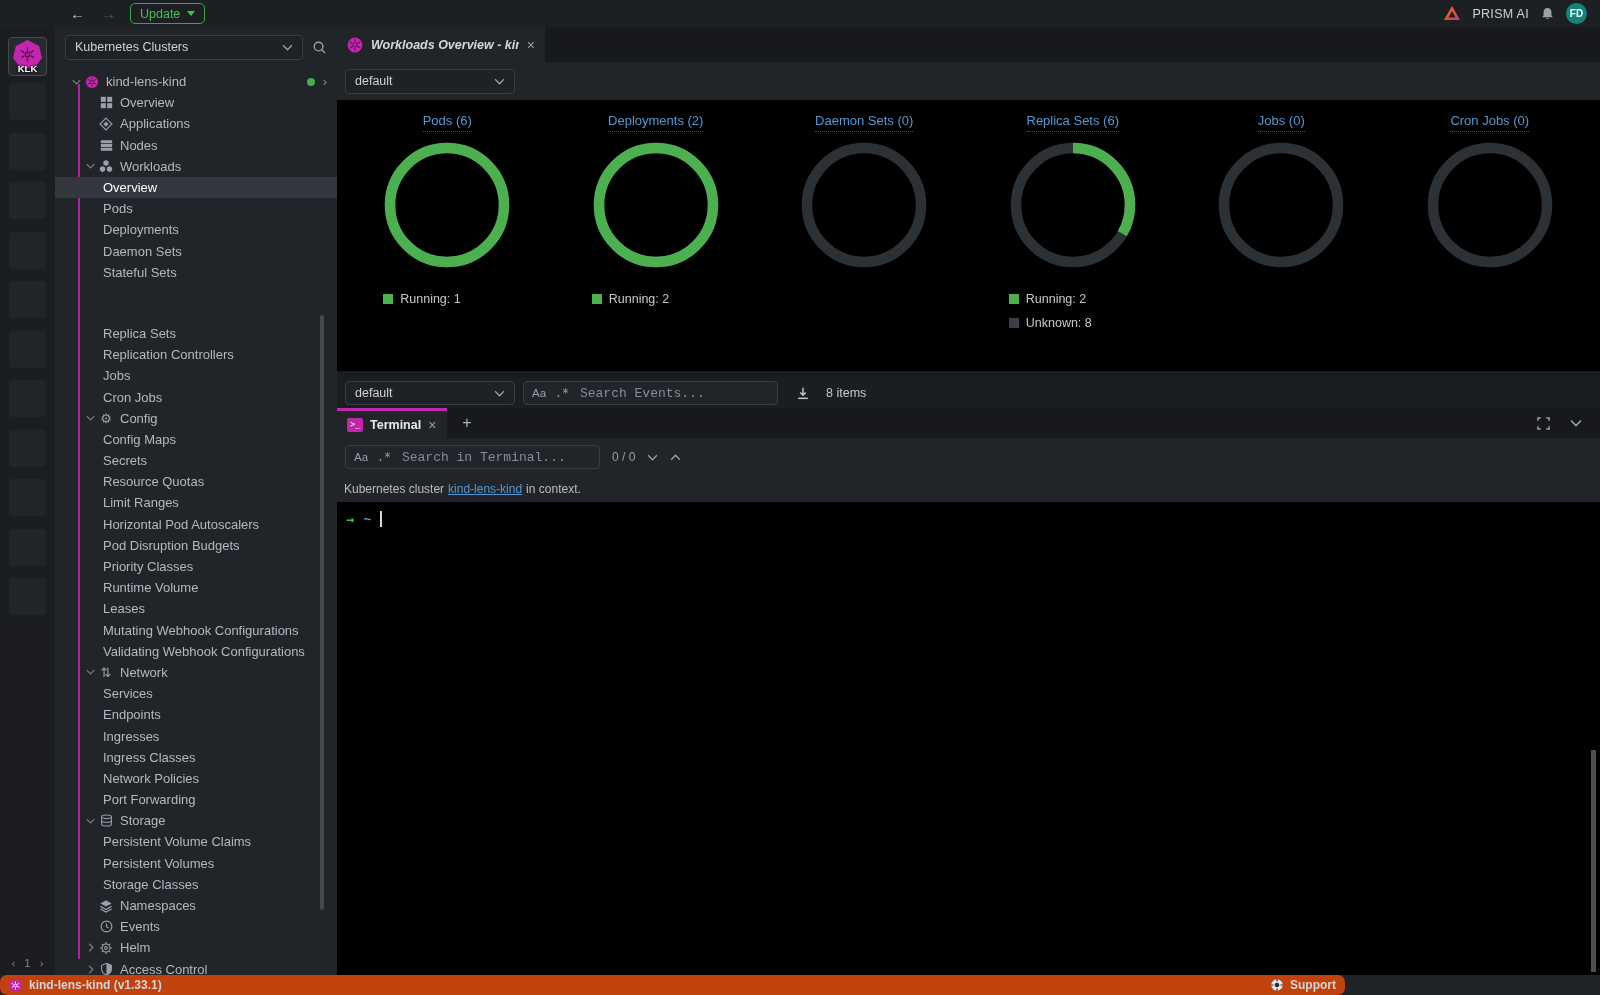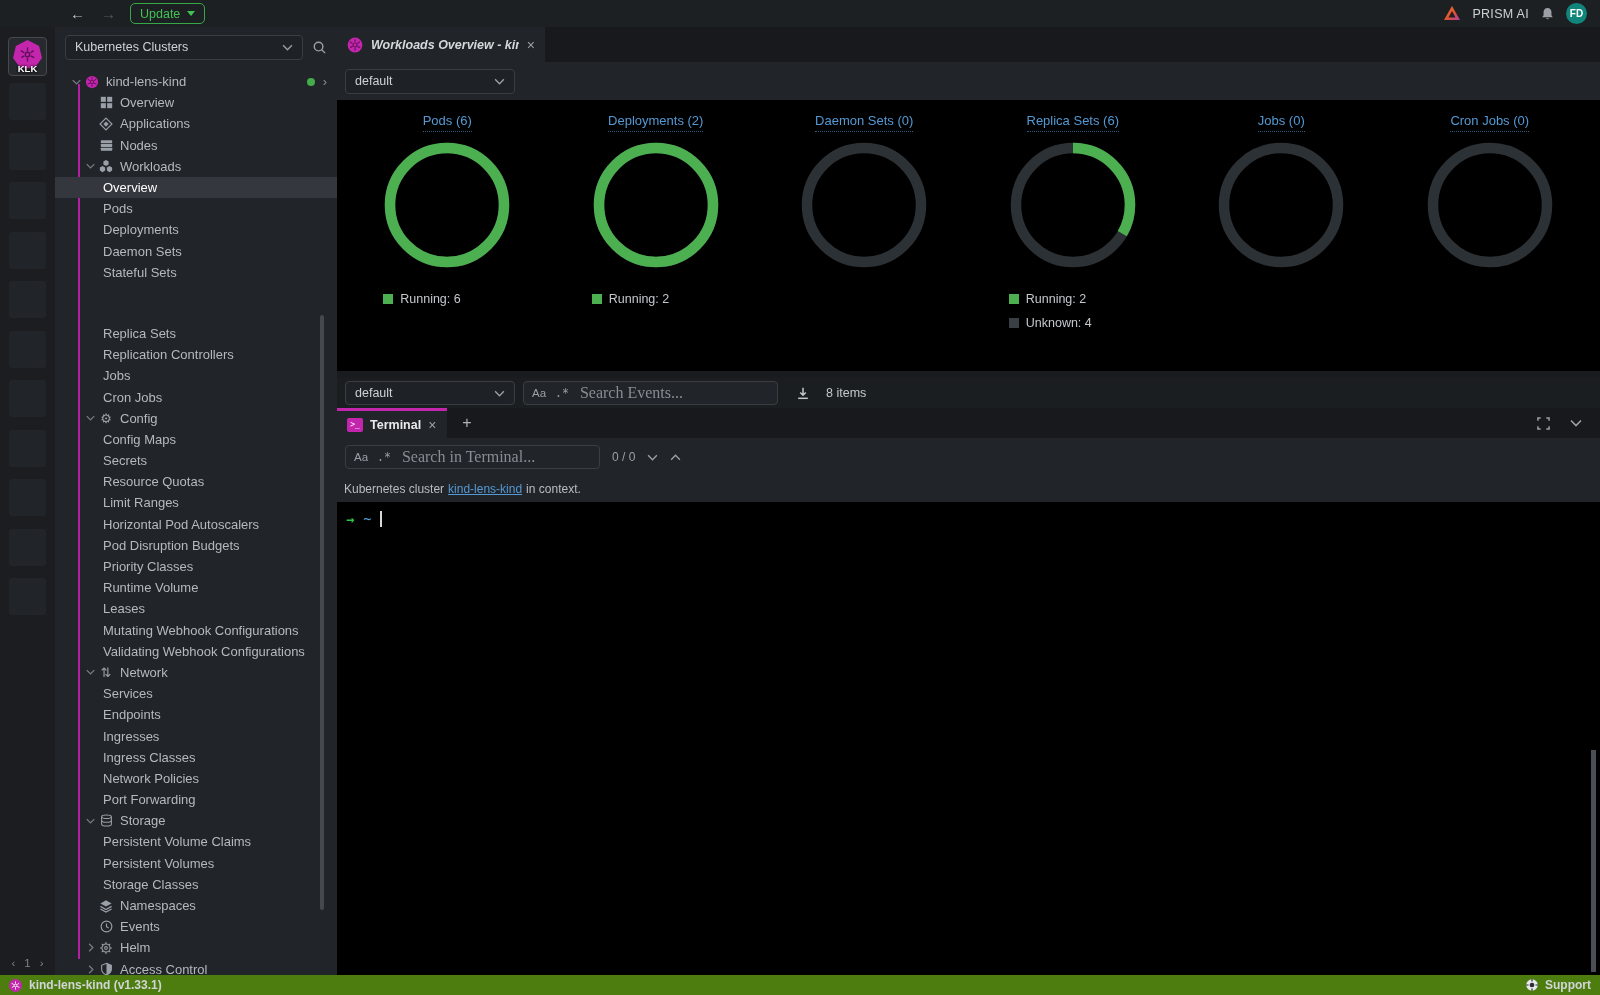--- a/index.html
+++ b/index.html
@@ -67,22 +67,22 @@
   .legend-item{display:flex;align-items:center;gap:7px;font-size:12.5px;color:#c4c8cd;}
   .lsw{width:10px;height:10px;flex:none;}
   .divider{height:7px;background:#191b1e;flex:none;}
   
   .eventsbar{height:30px;background:#1b1e21;display:flex;align-items:center;padding:0 8px;gap:8px;flex:none;}
   .eventsbar .select{width:170px;height:24px;}
   .searchbox{width:255px;height:24px;background:#212428;border:1px solid #3a3e44;border-radius:4px;display:flex;
     align-items:center;padding:0 8px;gap:9px;}
   .miniopt{color:#9aa0a8;font-size:11.5px;cursor:pointer;flex:none;}
   .regexopt{font-family:"DejaVu Sans Mono",monospace;}
-  .searchbox input{flex:1;background:transparent;border:none;outline:none;color:#86efac;font-size:16px;
-    font-family:Liberation Serif, serif;min-width:0;}
+  .searchbox input{flex:1;background:transparent;border:none;outline:none;color:#86efac;font-size:13px;
+    font-family:Liberation Mono, monospace;min-width:0;}
   .searchbox input::placeholder{color:#878d95;}
   .items-count{font-size:12.5px;color:#c4c8cd;margin-left:8px;}
   
   .dockbar{height:30px;background:#17191c;display:flex;align-items:stretch;flex:none;}
   .dock-tab{width:110px;background:#212428;border-top:3px solid #c326ad;display:flex;align-items:center;gap:7px;
     padding:0 10px;cursor:pointer;}
   .term-badge{width:16px;height:14px;background:#c326ad;border-radius:2px;color:#fff;
     font-family:"DejaVu Sans Mono",monospace;font-size:8px;display:flex;align-items:center;justify-content:center;flex:none;}
   .dock-tab .dlbl{font-size:12.5px;font-weight:bold;color:#e8eaec;}
   .dock-plus{width:40px;display:flex;align-items:center;justify-content:center;color:#aeb3b9;font-size:16px;cursor:pointer;}
@@ -92,22 +92,22 @@
   .mchv{cursor:pointer;display:flex;align-items:center;}
   .dockinfo{height:26px;background:#212428;display:flex;align-items:center;padding:0 7px;font-size:12px;color:#b9bdc3;gap:4px;flex:none;}
   .ctx-link{color:#5499d4;text-decoration:underline;cursor:pointer;}
   .terminal{flex:1;background:#000;position:relative;font-family:"DejaVu Sans Mono",monospace;cursor:text;}
   .prompt{position:absolute;left:9px;top:9px;display:flex;align-items:center;gap:9px;font-size:13.5px;}
   .p-arrow{color:#2fc545;font-weight:bold;}
   .p-path{color:#51a3d8;}
   .p-cursor{width:2px;height:16px;background:#d8d8d8;}
   .term-thumb{position:absolute;right:4px;bottom:3px;width:5px;height:222px;background:#4a4f55;cursor:pointer;}
   
-  .statusbar{position:absolute;left:0;top:975px;width:1600px;height:20px;background:#4d7c0f;display:flex;
-    align-items:center;padding:0 9px;font-size:12px;color:#d2d5d8;z-index:6;}
+  .statusbar{position:absolute;left:0;top:975px;width:1345px;height:20px;background:#c2410c;display:flex;
+    align-items:center;padding:0 9px;font-size:12px;color:#d2d5d8;z-index:6;border-radius:7px;}
   .sb-left{display:flex;align-items:center;gap:7px;font-weight:bold;}
   .sb-k8s{width:13px;height:13px;border-radius:50%;background:#c326ad;display:flex;align-items:center;justify-content:center;}
   .sb-right{margin-left:auto;display:flex;align-items:center;gap:6px;cursor:pointer;font-weight:bold;}
   .svgi{display:block;}
 </style>
 </head>
 <body>
 
 <div class="topbar">
   <div class="nav-arrows">
@@ -478,21 +478,21 @@
   <div class="charts" id="charts">
       <div class="chart-col">
         <span class="chart-title">Pods (6)</span>
      <svg class="donut" width="128" height="128" viewBox="0 0 128 128">
           <circle cx="64" cy="64" r="57" stroke="#2c3136" stroke-width="10.5" fill="none"></circle>
           <circle cx="64" cy="64" r="57" stroke="#4caf50" stroke-width="10.5" fill="none" stroke-dasharray="358.1415625092364 358.1415625092364" stroke-dashoffset="0" transform="rotate(-90 64 64)"></circle>
         </svg>
      <div class="legend">
           <div class="legend-item">
        <span class="lsw" style="background:#4caf50"></span>
-       <span>Running: 6</span>
+       <span>Running: 1</span>
           </div>
         </div>
       </div>
       <div class="chart-col">
         <span class="chart-title">Deployments (2)</span>
      <svg class="donut" width="128" height="128" viewBox="0 0 128 128">
           <circle cx="64" cy="64" r="57" stroke="#2c3136" stroke-width="10.5" fill="none"></circle>
           <circle cx="64" cy="64" r="57" stroke="#4caf50" stroke-width="10.5" fill="none" stroke-dasharray="358.1415625092364 358.1415625092364" stroke-dashoffset="0" transform="rotate(-90 64 64)"></circle>
         </svg>
      <div class="legend">
@@ -515,21 +515,21 @@
           <circle cx="64" cy="64" r="57" stroke="#2c3136" stroke-width="10.5" fill="none"></circle>
           <circle cx="64" cy="64" r="57" stroke="#4caf50" stroke-width="10.5" fill="none" stroke-dasharray="119.38052083641213 358.1415625092364" stroke-dashoffset="0" transform="rotate(-90 64 64)"></circle>
         </svg>
      <div class="legend">
           <div class="legend-item">
        <span class="lsw" style="background:#4caf50"></span>
        <span>Running: 2</span>
           </div>
           <div class="legend-item">
        <span class="lsw" style="background:#3a3f45"></span>
-       <span>Unknown: 4</span>
+       <span>Unknown: 8</span>
           </div>
         </div>
       </div>
       <div class="chart-col">
         <span class="chart-title">Jobs (0)</span>
      <svg class="donut" width="128" height="128" viewBox="0 0 128 128">
           <circle cx="64" cy="64" r="57" stroke="#2c3136" stroke-width="10.5" fill="none"></circle>
         </svg>
      <div class="legend"></div>
       </div>

